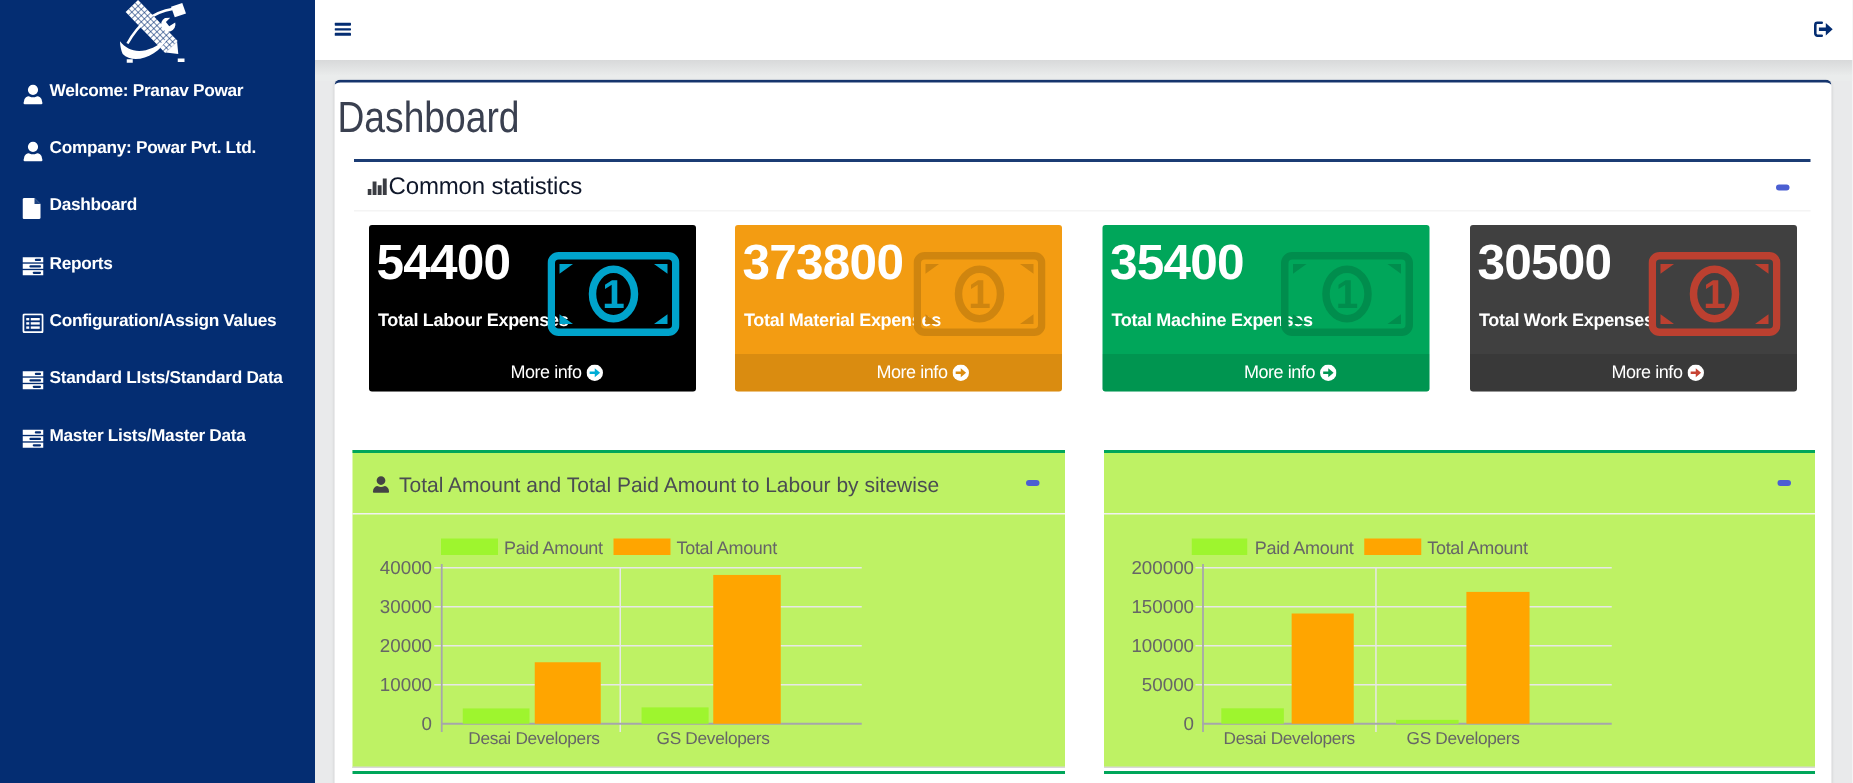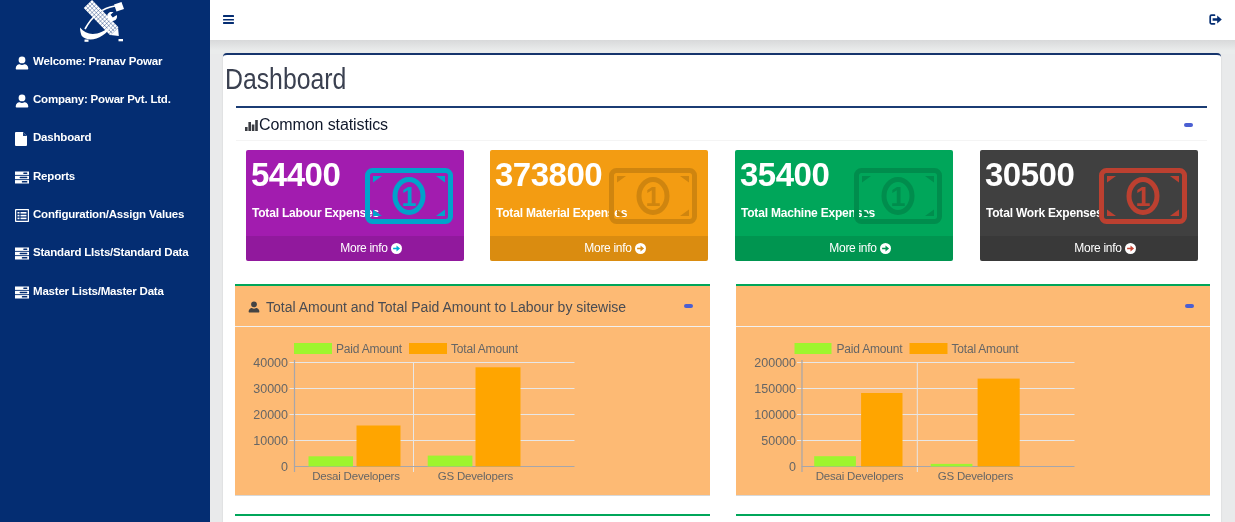--- a/index.html
+++ b/index.html
@@ -14,21 +14,21 @@
 #panel { position:absolute; left:223px; top:53px; width:998px; height:560px; background:#ffffff; border-top:2px solid #16356d; border-radius:4px; box-shadow:0 1px 2px rgba(0,0,0,0.12); }
 #h1d { position:absolute; left:225px; top:63px; font-size:29px; color:#3a4050; font-weight:400; transform:scaleX(0.855); transform-origin:left top; }
 #statsbox { position:absolute; left:236px; top:106px; width:971px; height:176px; background:#fff; border-top:2px solid #1b3c74; }
 #statshead { position:absolute; left:245px; top:116px; height:25px; font-size:16px; letter-spacing:-0.1px; color:#0f172a; }
 .collapse-btn { position:absolute; width:9px; height:4px; background:#4b5fd2; border-radius:2px; }
 .small-box { position:absolute; top:150px; width:218px; height:111px; border-radius:2px; color:#fff; }
 .sb-num { position:absolute; left:5px; top:6px; font-size:33px; font-weight:bold; letter-spacing:-0.5px; }
 .sb-label { position:absolute; left:6px; top:56px; font-size:12px; font-weight:bold; letter-spacing:-0.2px; }
 .sb-icon { position:absolute; right:11px; top:18px; }
 .sb-footer { position:absolute; left:0; right:0; bottom:0; height:25px; background:rgba(0,0,0,0.1); text-align:center; font-size:12px; letter-spacing:-0.3px; font-weight:normal; line-height:25px; border-radius:0 0 2px 2px;padding-left:32px; }
-.chart-box { position:absolute; top:284px; width:475px; height:212px; background:#fdba74; border-top:2px solid #00a65a; border-bottom:1px solid #d8d8d8; }
+.chart-box { position:absolute; top:300px; width:475px; height:212px; background:#bef264; border-top:2px solid #00a65a; border-bottom:1px solid #d8d8d8; }
 .cb-head { position:absolute; left:13px; top:13px; font-size:14px; color:#4a4c52; }
 .cb-hr { position:absolute; left:0; right:0; top:40px; height:1px; background:#f1f1f1; }
 .stub { position:absolute; top:514px; height:8px; background:#fff; border-top:2px solid #00a65a; }
 </style>
 </head>
 <body>
 <div id="sidebar"></div>
 <div id="navbar"></div>
 
 <svg class="abs" style="left:78px; top:0px;" width="52" height="45" viewBox="0 0 52 45">
@@ -158,21 +158,21 @@
 <div id="statshead"><svg style="vertical-align:-2px; margin-right:1px;" width="13" height="13" viewBox="0 0 13 13">
       <g fill="#3a3c42">
         <rect x="0" y="8" width="2.6" height="4"></rect>
         <rect x="3.4" y="3" width="2.6" height="9"></rect>
         <rect x="6.8" y="5.5" width="2.6" height="6.5"></rect>
         <rect x="10.2" y="1" width="2.6" height="11"></rect>
       </g>
     </svg>Common statistics</div>
 <div class="collapse-btn" style="left:1184px; top:123px;"></div>
 
-<div class="small-box" style="left:246px; background:#a21caf;">
+<div class="small-box" style="left:246px; background:#000000;">
  <div class="sb-num">54400</div>
  <div class="sb-label">Total Labour Expenses</div>
  <div class="sb-icon"><svg width="88" height="56" viewBox="0 0 88 56">
         <g stroke="#00a3cb" fill="none" stroke-width="5">
           <rect x="2.5" y="2.5" width="83" height="51" rx="5"></rect>
           <ellipse cx="44" cy="28" rx="14" ry="16.5"></ellipse>
         </g>
         <g fill="#00a3cb">
           <path d="M8 8 l9 0 -9 6.5 Z M80 8 l-9 0 9 6.5 Z M8 48 l9 0 -9 -6.5 Z M80 48 l-9 0 9 -6.5 Z"></path>
           <text x="44" y="37.5" font-size="27" font-weight="bold" text-anchor="middle" font-family="Liberation Sans">1</text>

